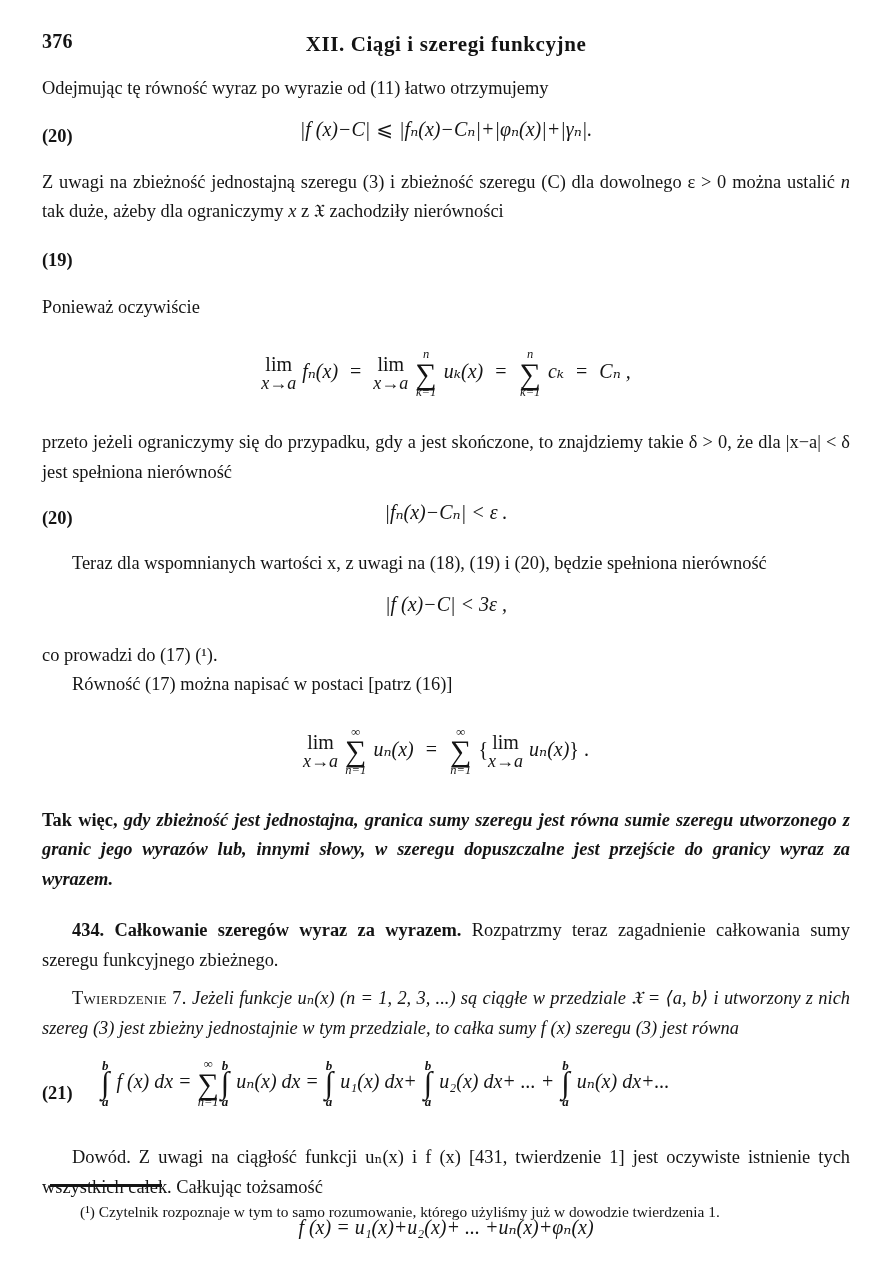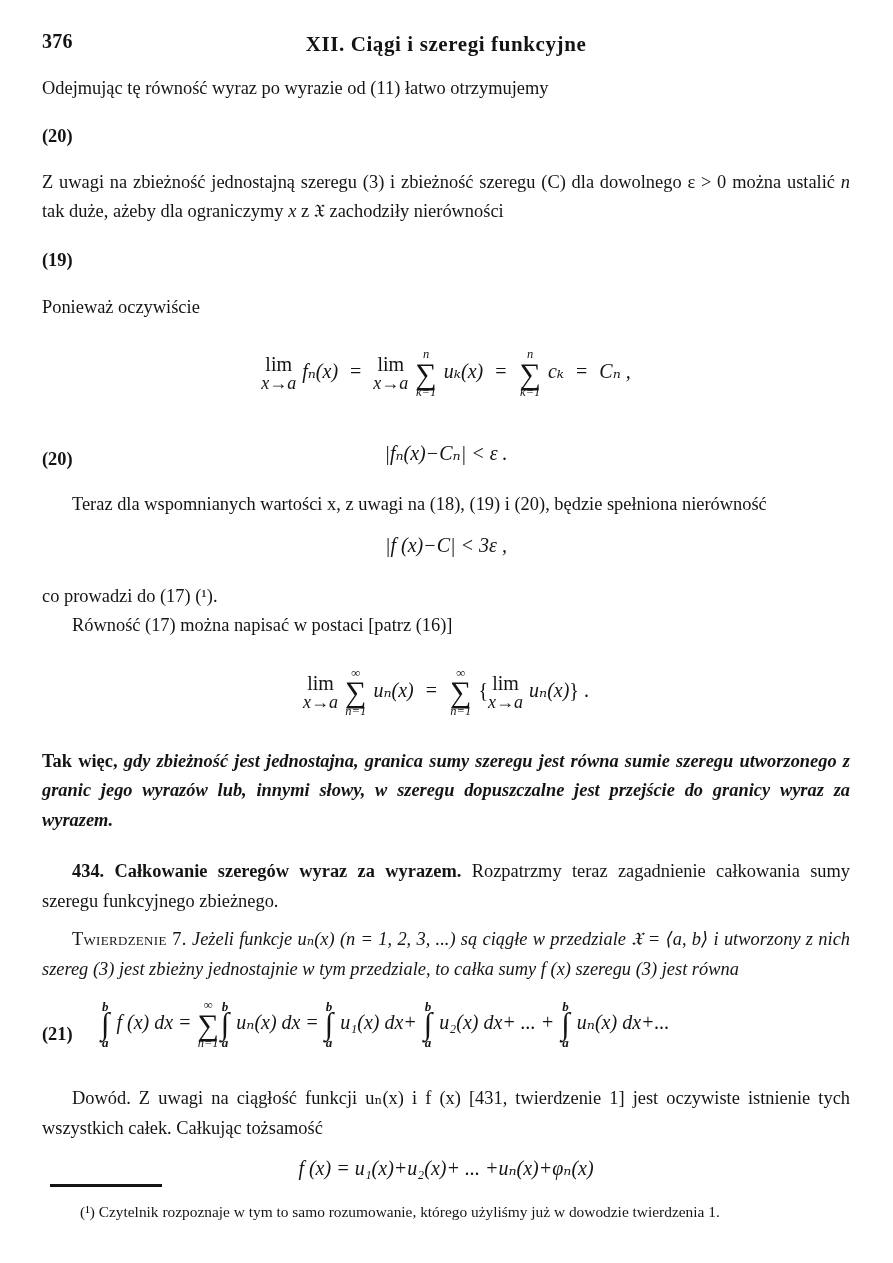--- a/index.html
+++ b/index.html
@@ -196,20 +196,23 @@
   </div>
 
   <div class="body">
 
     <p>Odejmując tę równość wyraz po wyrazie od (11) łatwo otrzymujemy</p>
 
     <div class="gap-m"></div>
 
     <div class="eqrow" style="height:34px;">
       <span class="eqtag">(20)</span>
+      <div class="eqbodyc">
+        <span class="math">|f (x)−C|</span><span class="sp-s"></span><span class="math up">⩽</span><span class="sp-s"></span><span class="math">|fₙ(x)−Cₙ|+|φₙ(x)|+|γₙ|.</span>
+      </div>
     </div>
 
     <div class="gap-m"></div>
 
     <p>
       <span>Z uwagi na zbieżność jednostajną szeregu (3) i zbieżność szeregu (C) dla dowolnego ε &gt; 0</span>
       <span>można ustalić </span><i>n</i><span> tak duże, ażeby dla ograniczymy </span><i>x</i><span> z </span><span>𝔛</span><span> zachodziły nierówności</span>
     </p>
 
     <div class="gap-m"></div>
@@ -225,20 +228,24 @@
     <div class="gap-l"></div>
 
     <div class="eqrow" style="height:62px;">
       <div class="eqbodyc" style="padding-top:4px;">
         <span class="lim"><span class="mid">lim</span><span class="bot">x→a</span></span><span class="sp-s"></span><span class="math">fₙ(x)</span><span class="sp"></span><span class="math up">=</span><span class="sp"></span><span class="lim"><span class="mid">lim</span><span class="bot">x→a</span></span><span class="sp-s"></span><span class="sumstack"><span class="top">n</span><span class="mid">∑</span><span class="bot">k=1</span></span><span class="sp-s"></span><span class="math">uₖ(x)</span><span class="sp"></span><span class="math up">=</span><span class="sp"></span><span class="sumstack"><span class="top">n</span><span class="mid">∑</span><span class="bot">k=1</span></span><span class="sp-s"></span><span class="math">cₖ</span><span class="sp"></span><span class="math up">=</span><span class="sp"></span><span class="math">Cₙ ,</span>
       </div>
     </div>
 
     <div class="gap-l"></div>
 
+    <p>
+      <span>przeto jeżeli ograniczymy się do przypadku, gdy a jest skończone, to znajdziemy takie</span>
+      <span>δ &gt; 0, że dla |x−a| &lt; δ jest spełniona nierówność</span>
+    </p>
 
     <div class="gap-m"></div>
 
     <div class="eqrow" style="height:32px;">
       <span class="eqtag">(20)</span>
       <div class="eqbodyc">
         <span class="math">|fₙ(x)−Cₙ| &lt; ε .</span>
       </div>
     </div>
 

